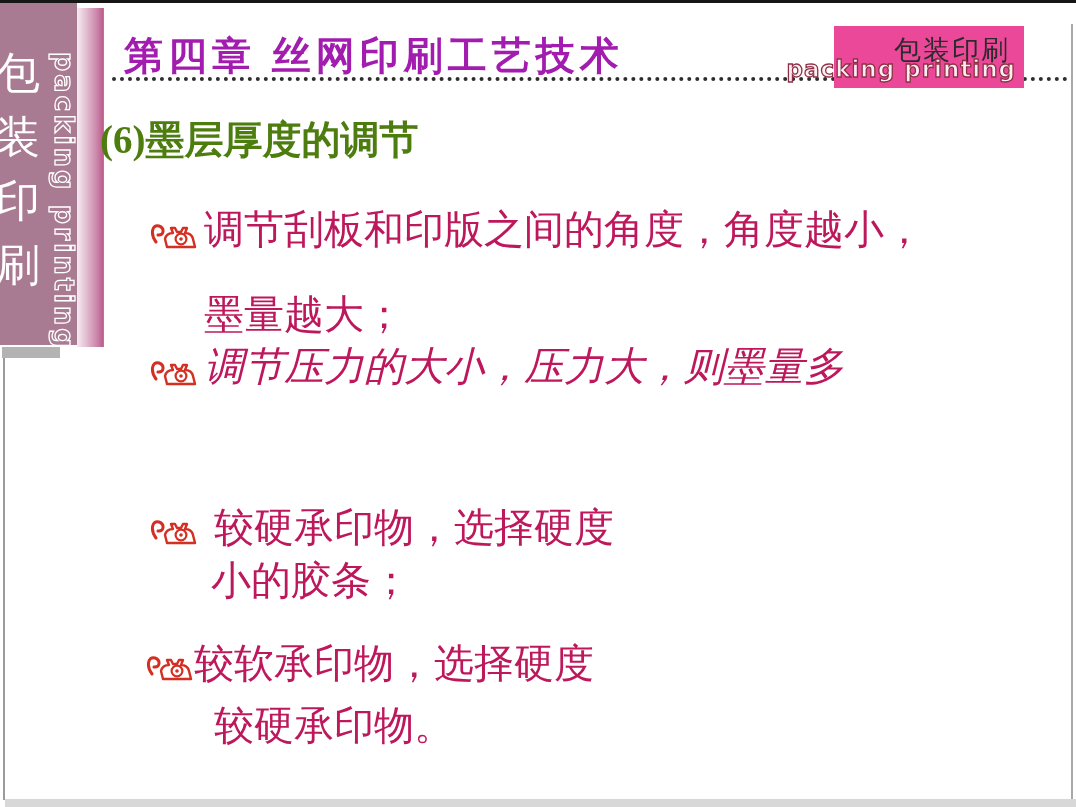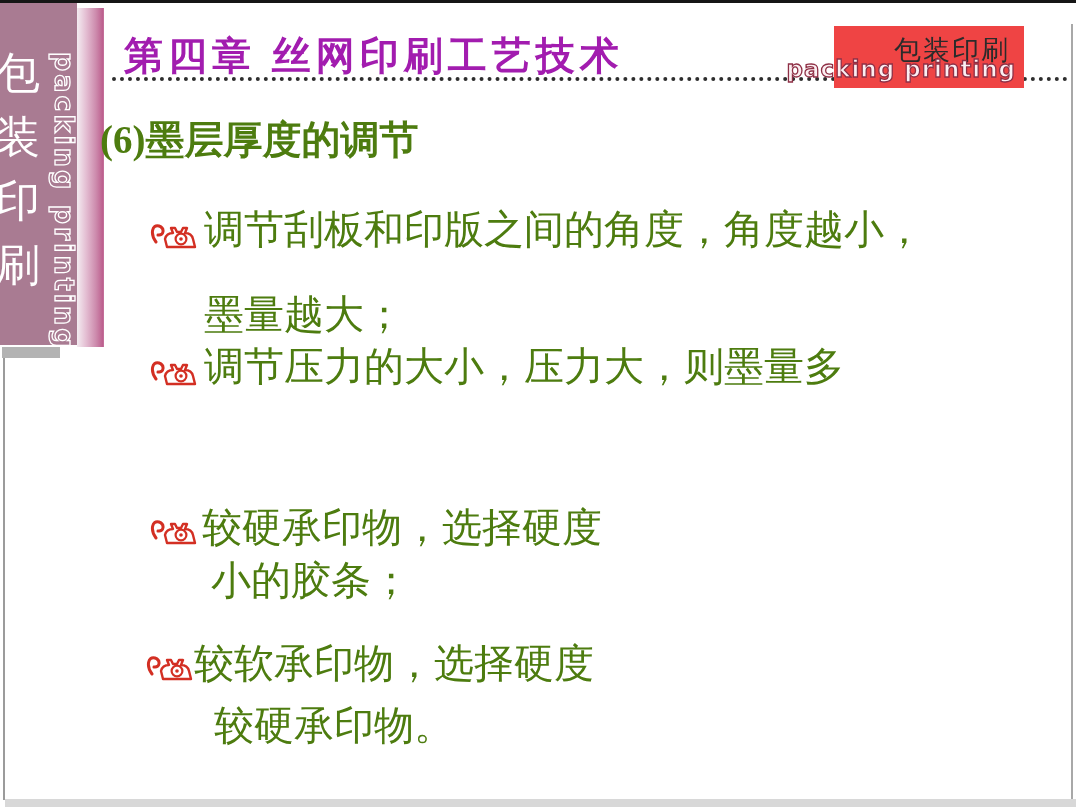--- a/index.html
+++ b/index.html
@@ -24,31 +24,31 @@
     position:absolute;left:80px;top:52px;width:300px;height:38px;
     transform:rotate(90deg);transform-origin:0 0;
     font-family:"DejaVu Sans", sans-serif;font-weight:bold;font-size:27px;letter-spacing:3px;
     color:transparent;-webkit-text-stroke:1.3px #ffffff;white-space:nowrap;}
 
   
   .title{position:absolute;left:124px;top:36px;font-family:"Liberation Sans", sans-serif;
     font-weight:900;font-size:39px;line-height:1;color:#a21caf;letter-spacing:5px;white-space:nowrap;}
   .dotted-line{position:absolute;left:112px;top:77px;width:956px;height:0;
     border-top:4px dotted #2e2e2e;}
-  .logo{position:absolute;left:834px;top:26px;width:190px;height:62px;background:#ef4444;z-index:3;}
+  .logo{position:absolute;left:834px;top:26px;width:190px;height:62px;background:#ec4899;z-index:3;}
   .logo-cn{position:absolute;right:14px;top:6px;font-family:"Liberation Serif", serif;
     font-size:27px;color:#2b2b2b;letter-spacing:2px;white-space:nowrap;}
   .logo-en{position:absolute;right:8px;top:30px;font-family:"DejaVu Sans", sans-serif;
     font-weight:800;font-size:23px;letter-spacing:1px;white-space:nowrap;
     color:#fbeef1;-webkit-text-stroke:1.3px #8e2f45;}
 
   
   .sec-heading{position:absolute;font-size:39px;line-height:1.1;color:#4d7c0f;
     font-weight:600;white-space:nowrap;}
-  .b-line{position:absolute;font-size:40px;line-height:1.1;color:#4d7c0f;white-space:nowrap;}
+  .b-line{position:absolute;font-size:40px;line-height:1.1;color:#be185d;white-space:nowrap;}
   .phone-icon{position:absolute;width:48px;height:34px;}
   .phone-icon svg{display:block;width:100%;height:100%;}
 </style>
 </head>
 <body>
 
 <div class="slide">
 
   <div class="top-border"></div>
   <div class="right-border"></div>
@@ -89,32 +89,32 @@
   <div class="b-line" style="left:204px;top:293px;">墨量越大；</div>
 
   <span class="phone-icon" style="left:150px;top:355px;">
     <svg viewBox="0 0 48 34" fill="none" stroke="#d32f23">
       <path d="M6 24 C 0 16, 2 6, 9 8 C 15 10, 14 18, 8 17" stroke-width="3" stroke-linecap="round"></path>
       <path d="M17 29 h28 l-2 -8 c-1 -4 -4 -6 -8 -6 l2 -5 h-4 l-2 4 h-4 l-2 -4 h-4 l2 5 c-4 0 -7 2 -8 6 z" stroke-width="2.4" stroke-linejoin="round"></path>
       <circle cx="31" cy="21" r="5.4" stroke-width="2.2"></circle>
       <circle cx="31" cy="21" r="1.8" fill="#d32f23" stroke="none"></circle>
     </svg>
   </span>
-  <div class="b-line" style="left:204px;top:345px;">调节压力的大小，压力大，则墨量多</div>
+  <div class="b-line" style="left:204px;top:345px;font-style:italic;">调节压力的大小，压力大，则墨量多</div>
 
 
   <span class="phone-icon" style="left:150px;top:514px;">
     <svg viewBox="0 0 48 34" fill="none" stroke="#d32f23">
       <path d="M6 24 C 0 16, 2 6, 9 8 C 15 10, 14 18, 8 17" stroke-width="3" stroke-linecap="round"></path>
       <path d="M17 29 h28 l-2 -8 c-1 -4 -4 -6 -8 -6 l2 -5 h-4 l-2 4 h-4 l-2 -4 h-4 l2 5 c-4 0 -7 2 -8 6 z" stroke-width="2.4" stroke-linejoin="round"></path>
       <circle cx="31" cy="21" r="5.4" stroke-width="2.2"></circle>
       <circle cx="31" cy="21" r="1.8" fill="#d32f23" stroke="none"></circle>
     </svg>
   </span>
-  <div class="b-line" style="left:202px;top:506px;">较硬承印物，选择硬度</div>
+  <div class="b-line" style="left:214px;top:506px;">较硬承印物，选择硬度</div>
   <div class="b-line" style="left:211px;top:559px;">小的胶条；</div>
 
   <span class="phone-icon" style="left:146px;top:650px;">
     <svg viewBox="0 0 48 34" fill="none" stroke="#d32f23">
       <path d="M6 24 C 0 16, 2 6, 9 8 C 15 10, 14 18, 8 17" stroke-width="3" stroke-linecap="round"></path>
       <path d="M17 29 h28 l-2 -8 c-1 -4 -4 -6 -8 -6 l2 -5 h-4 l-2 4 h-4 l-2 -4 h-4 l2 5 c-4 0 -7 2 -8 6 z" stroke-width="2.4" stroke-linejoin="round"></path>
       <circle cx="31" cy="21" r="5.4" stroke-width="2.2"></circle>
       <circle cx="31" cy="21" r="1.8" fill="#d32f23" stroke="none"></circle>
     </svg>
   </span>

